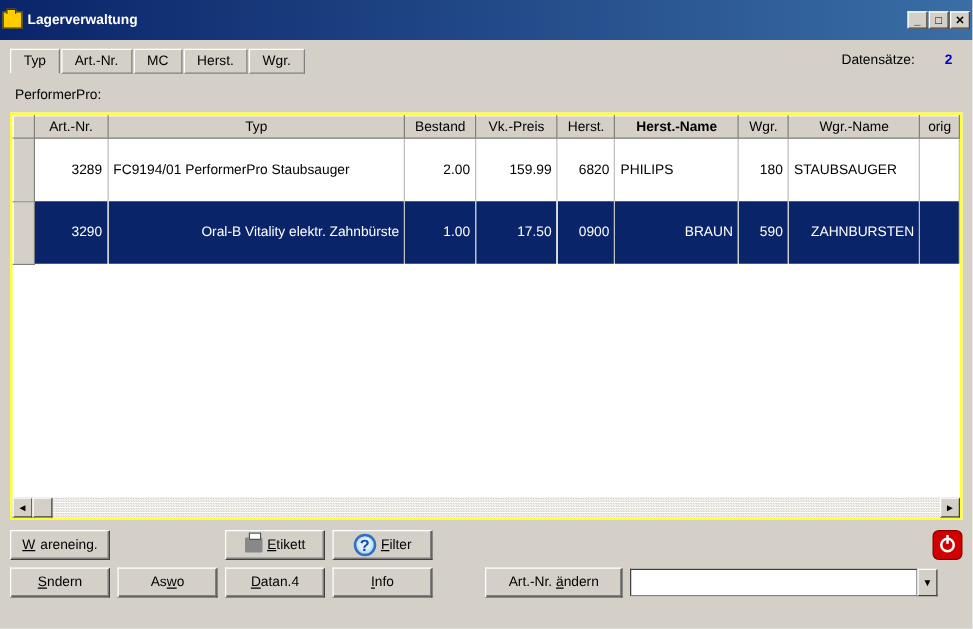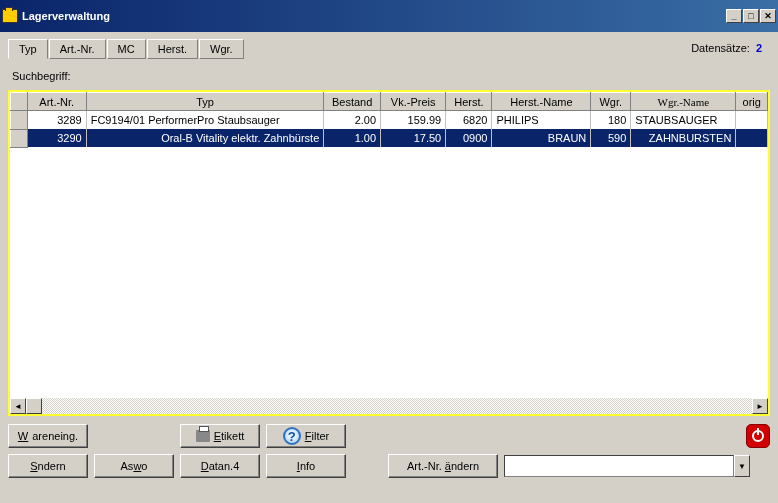--- a/index.html
+++ b/index.html
@@ -75,21 +75,21 @@
   top: 1px;
 }
 .tab.active {
   border-bottom: 1px solid #d4d0c8;
   z-index: 1;
 }
 .record-count {
   margin-left: auto;
   padding-right: 8px;
   display: flex;
-  gap: 6px;
+  gap: 24px;
   text-align: center;
 }
 .record-count .num { color: #0000cc; font-weight: bold; }
 .search-row {
   margin-top: 10px;
   padding: 2px 4px;
 }
 .grid-wrap {
   border: 2px solid #ffff33;
   background: #fff;
@@ -111,21 +111,21 @@
   border: 1px solid #808080;
   border-top-color: #fff;
   border-left-color: #fff;
   padding: 2px 4px;
   font-weight: normal;
   text-align: center;
   height: 18px;
 }
 .grid td {
   border-right: 1px solid #c0c0c0;
-  padding: 3px 4px;
+  padding: 19px 4px;
   height: 15px;
   white-space: nowrap;
   overflow: hidden;
 }
 .grid .row-head {
   background: #d4d0c8;
   border: 1px solid #808080;
   border-top-color: #fff;
   border-left-color: #fff;
   width: 16px;
@@ -285,36 +285,36 @@
         <div class="tab">MC</div>
         <div class="tab">Herst.</div>
         <div class="tab">Wgr.</div>
       </div>
     <div class="record-count">
       <span>Datensätze:</span>
       <span class="num">2</span>
     </div>
   </div>
 
-  <div class="search-row">Suchbegriff:</div>
+  <div class="search-row">PerformerPro:</div>
 
   <div class="grid-wrap">
     <div class="grid-scroll">
       <table class="grid" id="data-grid">
           <thead>
             <tr>
               <th class="row-head"></th>
               <th style="width: 56px;">Art.-Nr.</th>
               <th style="width: 226px;">Typ</th>
               <th style="width: 54px;">Bestand</th>
               <th style="width: 62px;">Vk.-Preis</th>
               <th style="width: 44px;">Herst.</th>
-              <th style="width: 94px;">Herst.-Name</th>
+              <th style="width: 94px; font-weight: bold;">Herst.-Name</th>
               <th style="width: 38px;">Wgr.</th>
-              <th style="width: 100px; font-family: Liberation Serif, serif;">Wgr.-Name</th>
+              <th style="width: 100px;">Wgr.-Name</th>
               <th style="width: 30px;">orig</th>
             </tr>
           </thead>
           <tbody>
             <tr>
               <td class="row-head"></td>
               <td class="num-cell">3289</td>
               <td>FC9194/01 PerformerPro Staubsauger</td>
               <td class="num-cell">2.00</td>
               <td class="num-cell">159.99</td>

